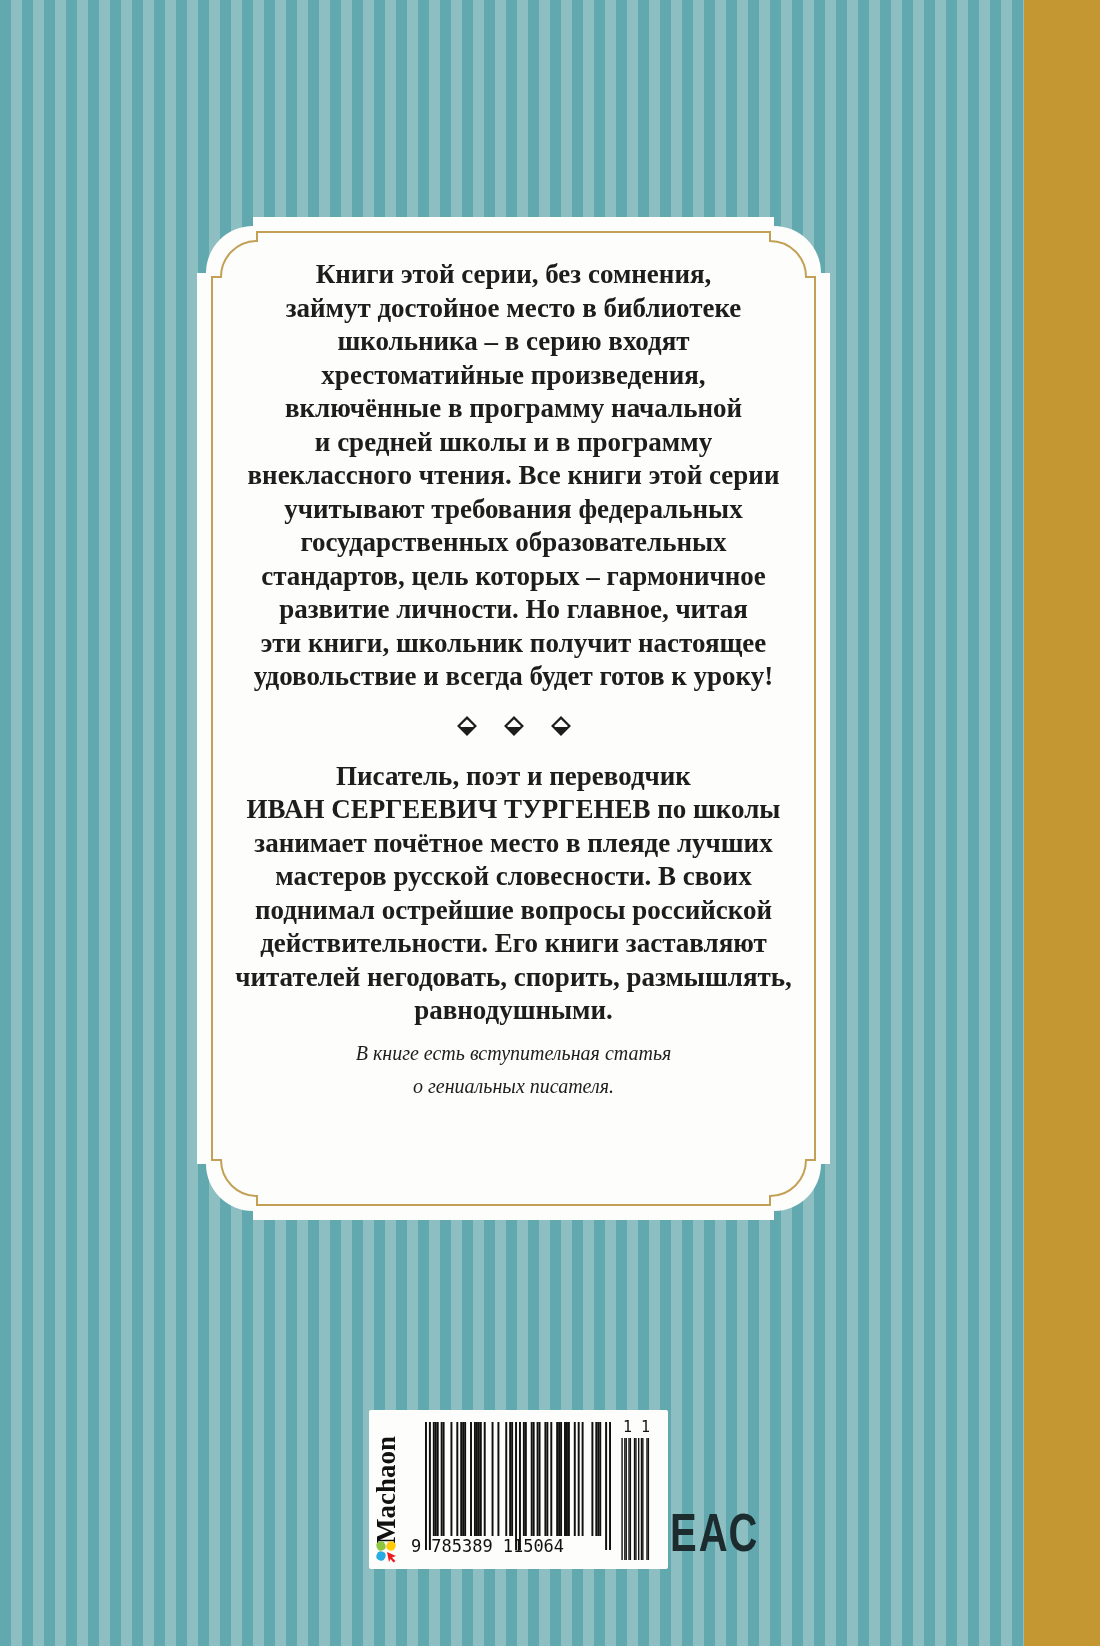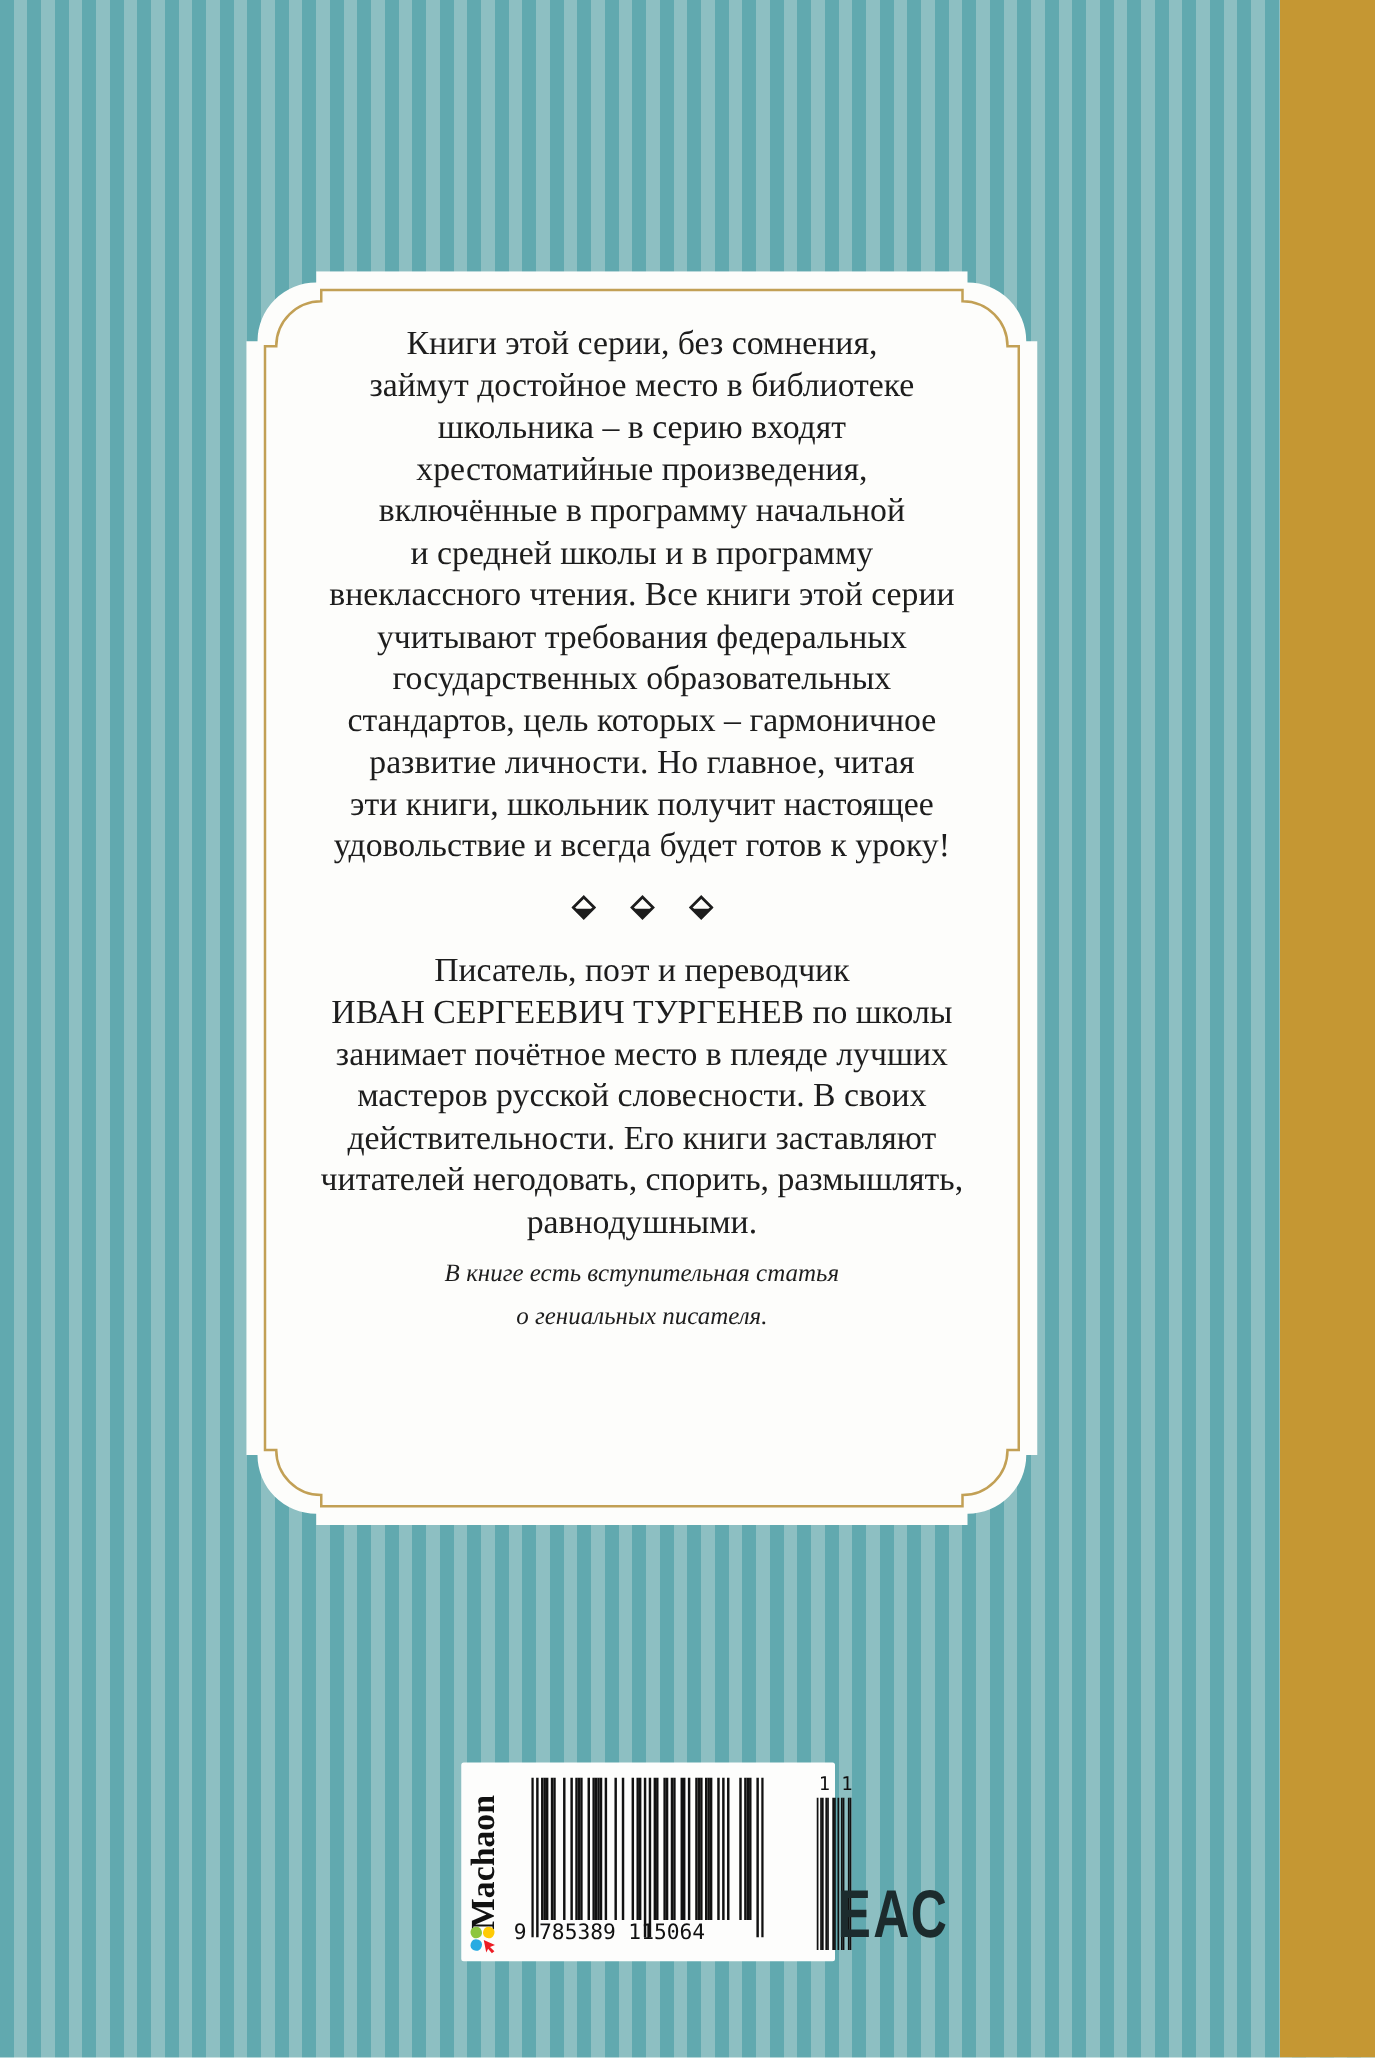--- a/index.html
+++ b/index.html
@@ -8,21 +8,21 @@
     background:repeating-linear-gradient(90deg,#61a9af 0 11px,#8dbfc2 11px 22px);
     font-family:"Liberation Serif", serif;
   }
   .gold-band{position:absolute;top:0;right:0;width:76px;height:1646px;background:#c59733;}
   .panel{position:absolute;left:197px;top:217px;width:633px;height:1003px;}
   .panel svg.frame{position:absolute;left:0;top:0;}
   .panel-text{
     position:absolute;left:28px;right:28px;top:0;height:100%;
     text-align:center;color:#1d1d1d;
   }
-  .para{font-size:27px;line-height:33.5px;}
+  .para{font-size:27px;line-height:33.5px;font-weight:bold;}
   .para.first{padding-top:41px;}
   .ornament-row{margin:21px 0 23px 0;height:22px;display:flex;justify-content:center;gap:27px;align-items:center;}
   .note{font-style:italic;margin-top:9px;font-size:20px;line-height:33.5px;}
   .tline{white-space:nowrap;}
   .barcode-box{
     position:absolute;left:369px;top:1410px;width:299px;height:159px;
     background:#fdfdfc;border-radius:2px;
   }
   .machaon{
     position:absolute;left:4px;top:6px;height:128px;
@@ -31,21 +31,21 @@
     letter-spacing:0px;line-height:26px;
   }
   .butterfly{position:absolute;left:5px;bottom:6px;}
   .ean-wrap{position:absolute;left:52px;top:10px;width:190px;height:142px;}
   .ean-bars{position:absolute;left:4px;top:2px;width:186px;height:128px;}
   .ean-digits{
     position:absolute;left:-10px;top:116px;width:200px;
     font-family:"DejaVu Sans Mono",monospace;font-size:17px;color:#111;
     display:flex;justify-content:flex-start;gap:10px;
   }
-  .addon-wrap{position:absolute;left:246px;top:8px;width:44px;height:144px;margin-left:32px;}
+  .addon-wrap{position:absolute;left:246px;top:8px;width:44px;height:144px;}
   .addon-digits{
     font-family:"DejaVu Sans Mono",monospace;font-size:15px;color:#111;
     letter-spacing:9px;padding-left:8px;
   }
   .addon-bars{position:absolute;left:5px;top:20px;width:36px;height:122px;}
   .eac-mark{
     position:absolute;left:670px;top:1502px;width:70px;height:62px;
     font-family:"Liberation Sans",sans-serif;font-weight:bold;font-size:40px;
     color:#1c2b2d;transform:scaleY(1.35);transform-origin:top left;
     letter-spacing:2px;
@@ -92,20 +92,21 @@
         <path d="M10 1.6 L18.4 10 L10 18.4 L1.6 10 Z" fill="none" stroke="#1d1d1d" stroke-width="2.2"></path>
         <path d="M2.6 11 L10 18.4 L17.4 11 Z" fill="#1d1d1d"></path>
       </svg>
     </div>
 
     <div class="para">
         <div class="tline">Писатель, поэт и переводчик</div>
         <div class="tline">ИВАН СЕРГЕЕВИЧ ТУРГЕНЕВ по школы</div>
         <div class="tline">занимает почётное место в плеяде лучших</div>
         <div class="tline">мастеров русской словесности. В своих</div>
+        <div class="tline">поднимал острейшие вопросы российской</div>
         <div class="tline">действительности. Его книги заставляют</div>
         <div class="tline">читателей негодовать, спорить, размышлять,</div>
         <div class="tline">равнодушными.</div>
       </div>
 
     <div class="note">
         <div class="tline">В книге есть вступительная статья</div>
         <div class="tline">о гениальных писателя.</div>
       </div>
   </div>

